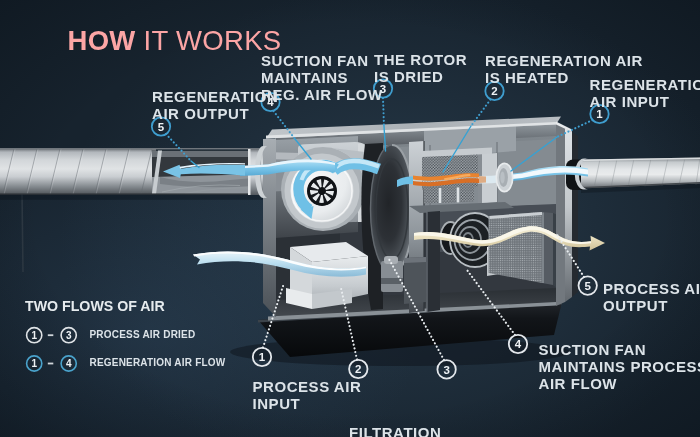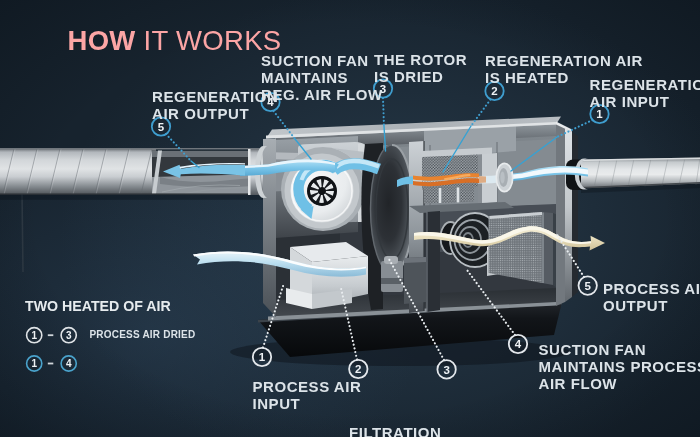--- a/index.html
+++ b/index.html
@@ -432,15 +432,16 @@
 <div id="title"><b>HOW</b> IT WORKS</div>
 <div class="lbl" style="left:152px;top:88.3px;">REGENERATION<br>AIR OUTPUT</div>
 <div class="lbl" style="left:261px;top:52.3px;">SUCTION FAN<br>MAINTAINS<br>REG. AIR FLOW</div>
 <div class="lbl" style="left:374px;top:51.1px;">THE ROTOR<br>IS DRIED</div>
 <div class="lbl" style="left:485px;top:51.5px;">REGENERATION AIR<br>IS HEATED</div>
 <div class="lbl" style="left:589.5px;top:75.7px;">REGENERATION<br>AIR INPUT</div>
 <div class="lbl" style="left:252.5px;top:378.3px;">PROCESS AIR<br>INPUT</div>
 <div class="lbl" style="left:349px;top:388.3px;margin-top:36px;">FILTRATION</div>
 <div class="lbl" style="left:538.5px;top:340.6px;">SUCTION FAN<br>MAINTAINS PROCESS<br>AIR FLOW</div>
 <div class="lbl" style="left:603px;top:280.2px;">PROCESS AIR<br>OUTPUT</div>
-<div id="legendtitle">TWO HEATED OF AIR</div>
+<div id="legendtitle">TWO FLOWS OF AIR</div>
 <div class="leg" style="left:89.5px;top:330.1px;">PROCESS AIR DRIED</div>
+<div class="leg" style="left:89.5px;top:358.4px;">REGENERATION AIR FLOW</div>
 </div>
 
 </body></html>

